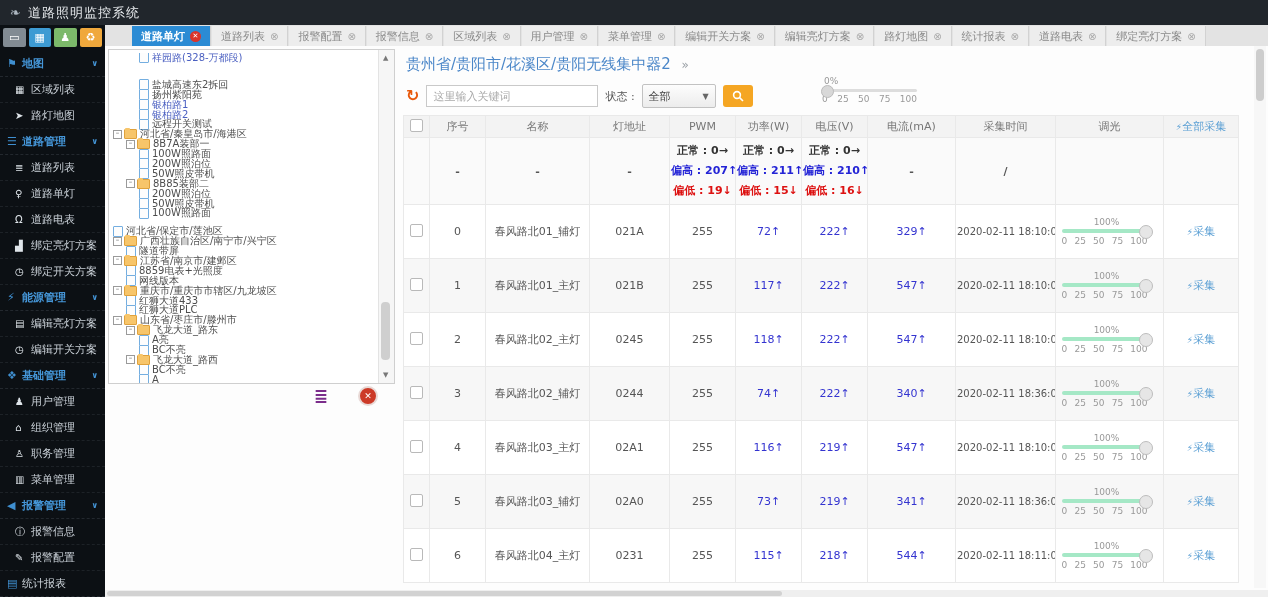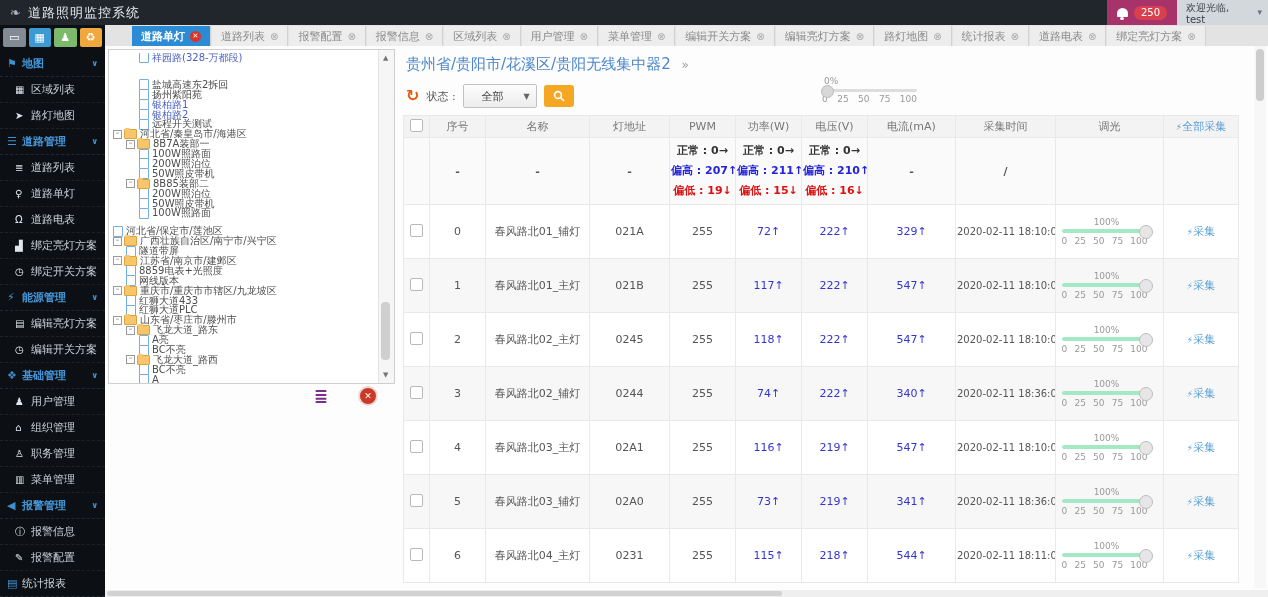--- a/index.html
+++ b/index.html
@@ -80,21 +80,21 @@
   .breadcrumb .arrow{color:#9aa0a6;font-size:12px;margin-left:6px;}
   .filter-row{position:absolute;left:8px;top:38px;display:flex;align-items:center;gap:7px;}
   .refresh-ico{color:#e8590c;font-size:16px;font-weight:bold;line-height:1;cursor:pointer;}
   .kw-input{width:158px;height:20px;border:1px solid #c9c9c9;font-size:11px;padding:0 6px;
             color:#555;outline:none;}
   .kw-input::placeholder{color:#aaa;}
   .status-label{font-size:11px;color:#555;}
   .status-select{width:60px;height:22px;border:1px solid #c2c2c2;border-radius:2px;
                  background:linear-gradient(#fdfdfd,#ececec);font-size:11px;color:#444;
                  display:flex;align-items:center;padding:0 6px;gap:10px;cursor:pointer;}
-  .status-select .sv{flex:1;margin-left:12px;}
+  .status-select .sv{flex:1;}
   .status-select .sc{font-size:8px;color:#666;}
   .search-btn{width:30px;height:22px;background:#f5a623;border-radius:3px;border:none;
               display:flex;align-items:center;justify-content:center;cursor:pointer;}
   .top-slider{position:absolute;left:424px;top:30px;width:95px;font-size:9px;color:#999;}
   .top-slider .pct{margin-left:2px;}
   .top-slider .track{position:relative;height:3px;background:#ddd;border-radius:2px;margin:3px 0 2px 0;}
   .top-slider .handle{position:absolute;left:-1px;top:-4px;width:11px;height:11px;border-radius:50%;
               background:#d8d8d8;border:1px solid #bbb;}
   .ticks{display:flex;justify-content:space-between;font-size:9px;color:#999;}
 
@@ -131,31 +131,20 @@
   .hscroll .thumb{position:absolute;left:2px;top:1px;height:5px;width:58%;background:#d2d2d2;border-radius:3px;}
 </style>
 </head>
 <body>
 
 <div class="app">
 
   <div class="topbar">
     <span class="logo-leaf">❧</span>
     <span class="app-title">道路照明监控系统</span>
-    <div class="topbar-right">
-      <div class="bell-wrap">
-        <span class="bell-icon"></span>
-        <span class="bell-badge">250</span>
-      </div>
-      <div class="user-wrap">
-        <div>欢迎光临,</div>
-        <div>test</div>
-        <span class="user-caret">▾</span>
-      </div>
-    </div>
   </div>
 
   <div class="sidebar">
     <div class="quick-buttons">
         <div class="qbtn" style="background: rgb(130, 139, 147);">
           <span>▭</span>
         </div>
         <div class="qbtn" style="background: rgb(61, 155, 211);">
           <span>▦</span>
         </div>
@@ -474,20 +463,21 @@
     </div>
 
     <div class="main">
       <div class="breadcrumb">
         <span>贵州省/贵阳市/花溪区/贵阳无线集中器2</span>
         <span class="arrow">»</span>
       </div>
 
       <div class="filter-row">
         <span class="refresh-ico">↻</span>
+        <input class="kw-input" type="text" placeholder="这里输入关键词" style="">
         <span class="status-label">状态 :</span>
         <div class="status-select">
           <span class="sv">全部</span>
           <span class="sc">▼</span>
         </div>
         <button class="search-btn">
           <svg width="12" height="12" viewBox="0 0 12 12">
             <circle cx="5" cy="5" r="3.4" fill="none" stroke="#ffffff" stroke-width="1.6"></circle>
             <line x1="7.6" y1="7.6" x2="11" y2="11" stroke="#ffffff" stroke-width="1.6"></line>
           </svg>

